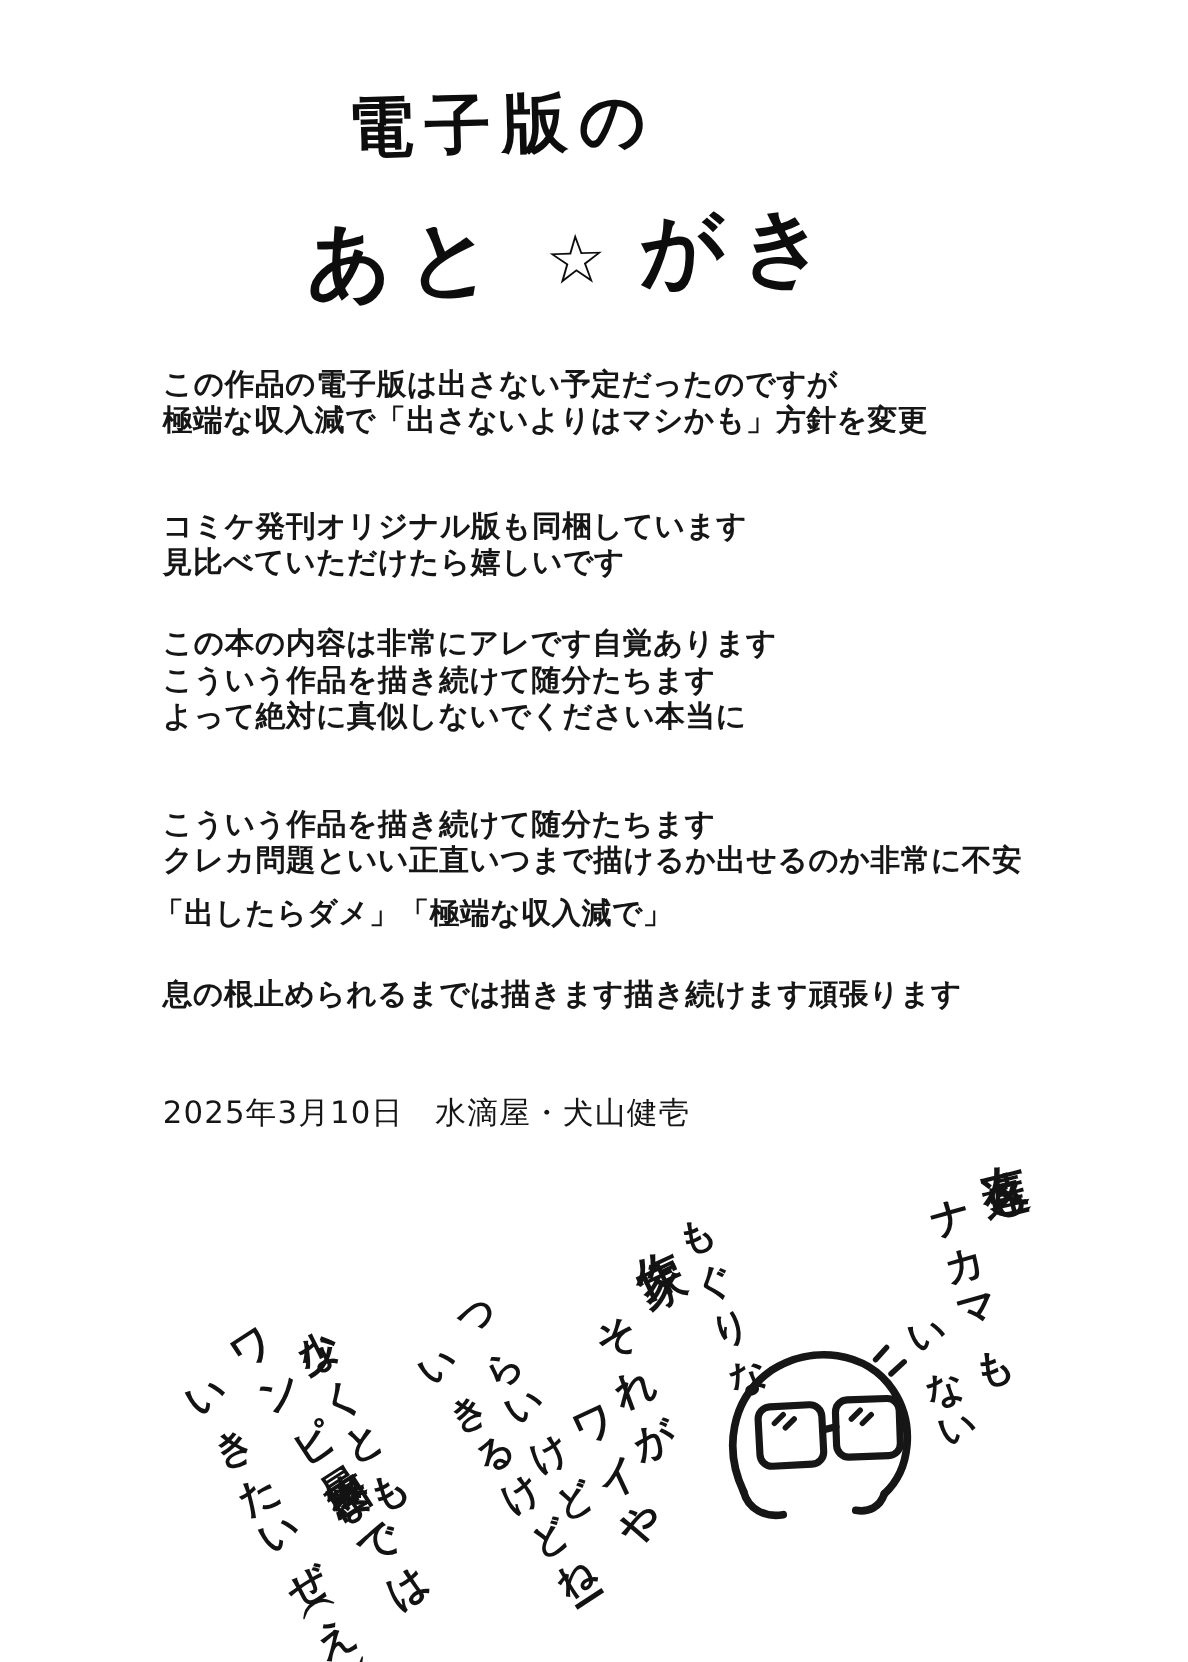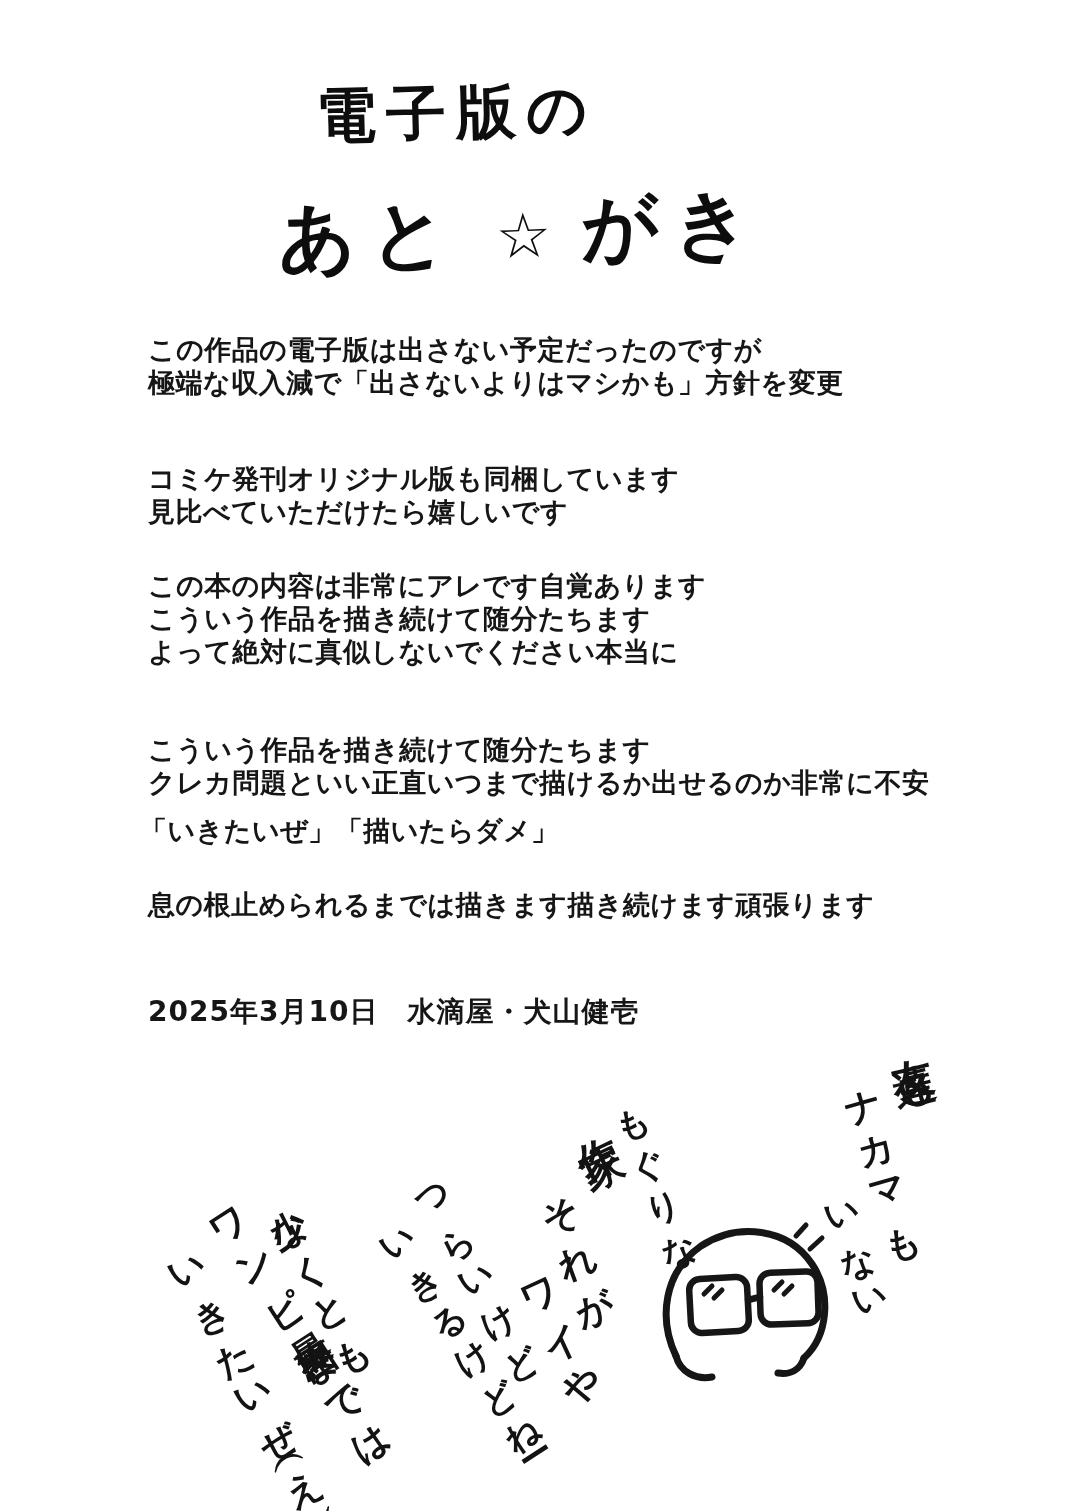--- a/index.html
+++ b/index.html
@@ -27,21 +27,21 @@
     position:relative;top:4px;font-weight:700;
   }
   
   .para{position:absolute;left:148px;}
   .para .line{
     font-size:27px;font-weight:700;line-height:33px;
     letter-spacing:0.5px;white-space:nowrap;color:#161616;
   }
   .signature{
     position:absolute;left:148px;top:993px;
-    font-size:28px;font-weight:700;letter-spacing:1px;color:#161616;
+    font-size:28px;font-weight:400;letter-spacing:1px;color:#161616;
   }
   
   .scrawl{
     position:absolute;
     writing-mode:vertical-rl;text-orientation:mixed;
     font-weight:700;color:#131313;white-space:nowrap;
     transform-origin:top left;letter-spacing:6px;
   }
   .doodle-face{position:absolute;left:646px;top:1220px;}
 </style>
@@ -75,21 +75,21 @@
     <div class="line">こういう作品を描き続けて随分たちます</div>
     <div class="line">よって絶対に真似しないでください本当に</div>
   </div>
 
   <div class="para" style="top:733px">
     <div class="line">こういう作品を描き続けて随分たちます</div>
     <div class="line">クレカ問題といい正直いつまで描けるか出せるのか非常に不安</div>
   </div>
 
   <div class="para" style="top:814px;left:140px">
-    <div class="line">「いきたいぜ」「描いたらダメ」</div>
+    <div class="line">「出したらダメ」「極端な収入減で」</div>
   </div>
 
   <div class="para" style="top:888px">
     <div class="line">息の根止められるまでは描きます描き続けます頑張ります</div>
   </div>
 
   <div class="signature">2025年3月10日　水滴屋・犬山健壱</div>
 
   <div class="scrawl" style="left:872px;top:1034px;font-size:42px;transform:rotate(-14deg)">友達も</div>
   <div class="scrawl" style="left:828px;top:1074px;font-size:36px;transform:rotate(-16deg)">ナカマも</div>

